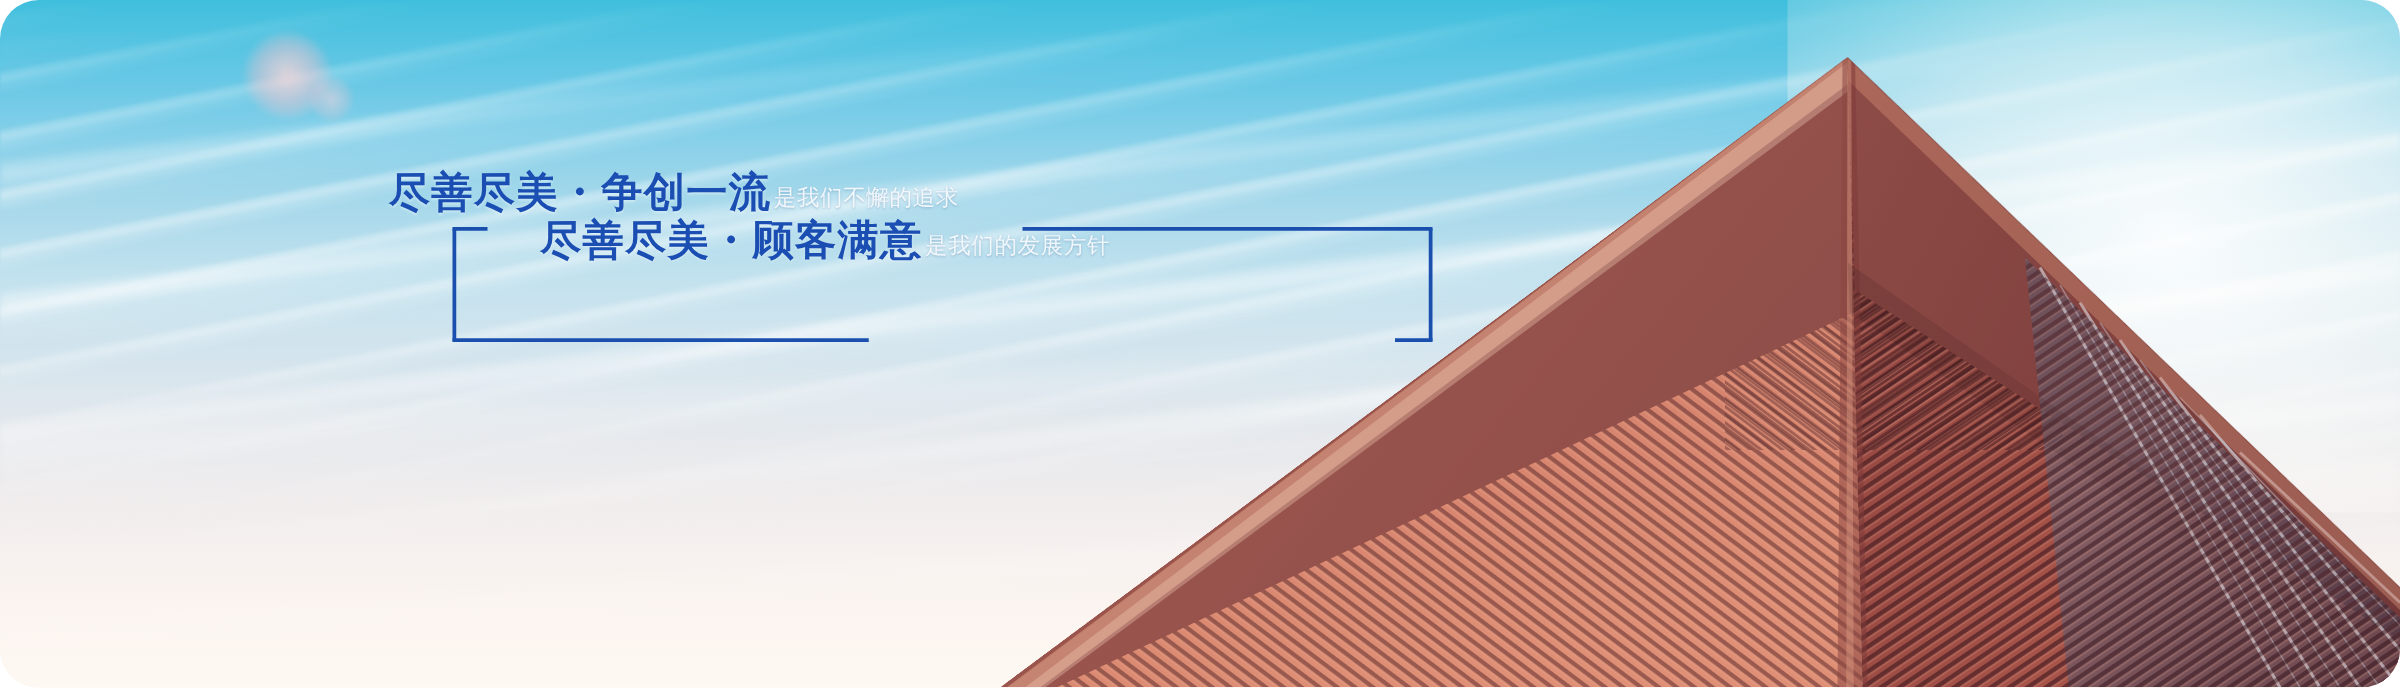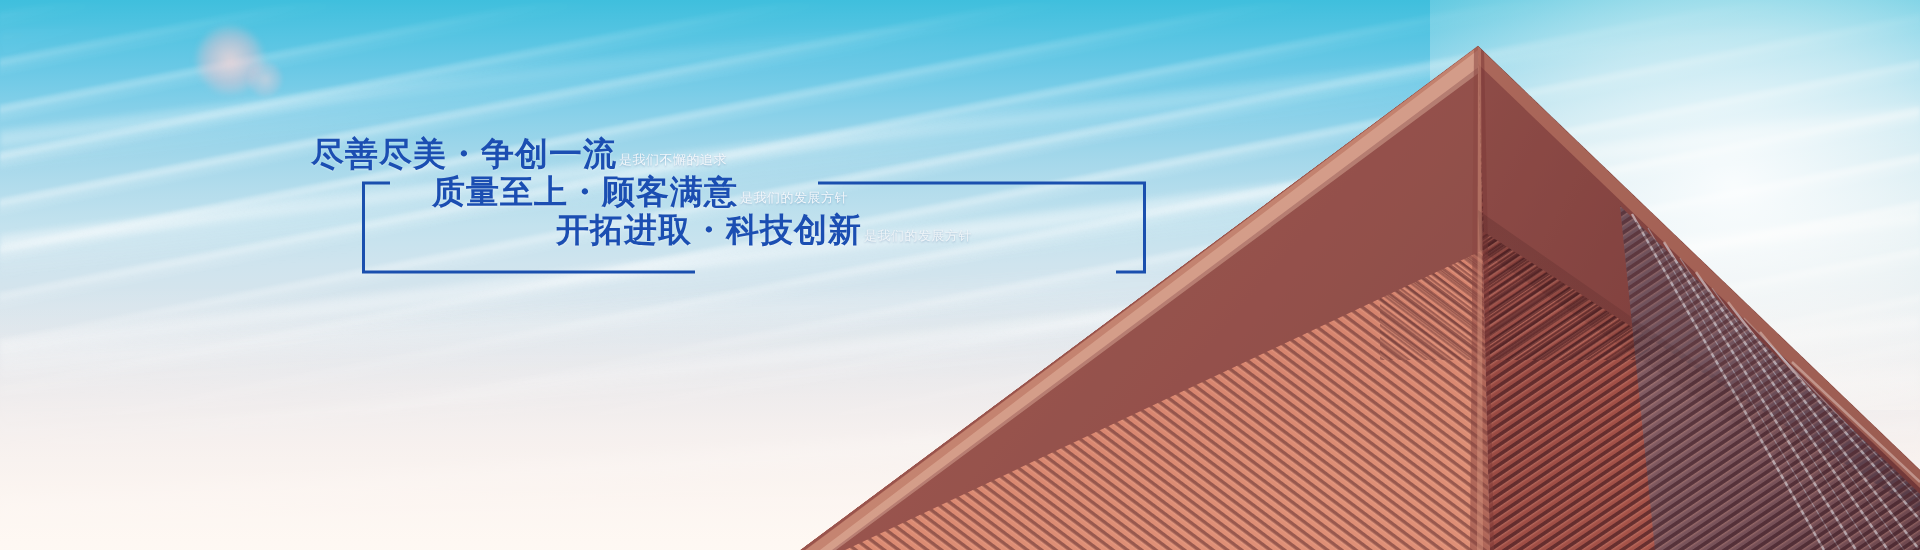--- a/index.html
+++ b/index.html
@@ -21,20 +21,21 @@
         #b2dcec 34%,
         #c3e2ee 41%,
         #cfe4ee 48%,
         #d7e4ec 56%,
         #dde2e8 64%,
         #e3e0e3 72%,
         #e9e0df 80%,
         #efe2de 88%,
         #f4e6e0 95%,
         #f7eae3 100%);
+    border-radius: 31px;
   }
 
   
   .sky-layer{position:absolute;inset:0;pointer-events:none;}
 
   #cloud-band-a{
     background:
       repeating-linear-gradient(169deg,
         rgba(255,255,255,0.00) 0px,
         rgba(255,255,255,0.00) 9px,
@@ -119,21 +120,21 @@
     font-family:"Liberation Sans","DejaVu Sans",sans-serif;
     font-weight:bold;
     font-size:33px;
     letter-spacing:1px;
     color:#1b4eb2;
     text-shadow:0 1px 2px rgba(255,255,255,.38);
   }
   .slogan-sub{
     font-family:"Liberation Sans","DejaVu Sans",sans-serif;
     font-weight:normal;
-    font-size:13px;
+    font-size:18px;
     letter-spacing:.5px;
     color:#f2f7fb;
     text-shadow:0 1px 2px rgba(40,80,140,.30);
     margin-left:2px;
     position:relative;
     top:-1px;
   }
   #slogan-line-1{left:311px;top:132px;}
   #slogan-line-2{left:432px;top:170px;}
   #slogan-line-3{left:556px;top:208px;}
@@ -309,24 +310,20 @@
   </svg>
 
   <div id="slogan-block">
 
     <div class="slogan-line" id="slogan-line-1">
       <span class="slogan-main">尽善尽美・争创一流</span>
       <span class="slogan-sub">是我们不懈的追求</span>
     </div>
 
     <div class="slogan-line" id="slogan-line-2">
-      <span class="slogan-main">质量至上・顾客满意</span>
+      <span class="slogan-main">尽善尽美・顾客满意</span>
       <span class="slogan-sub">是我们的发展方针</span>
     </div>
 
-    <div class="slogan-line" id="slogan-line-3">
-      <span class="slogan-main">开拓进取・科技创新</span>
-      <span class="slogan-sub">是我们的发展方针</span>
-    </div>
 
   </div>
 
 </div>
 
 </body></html>

